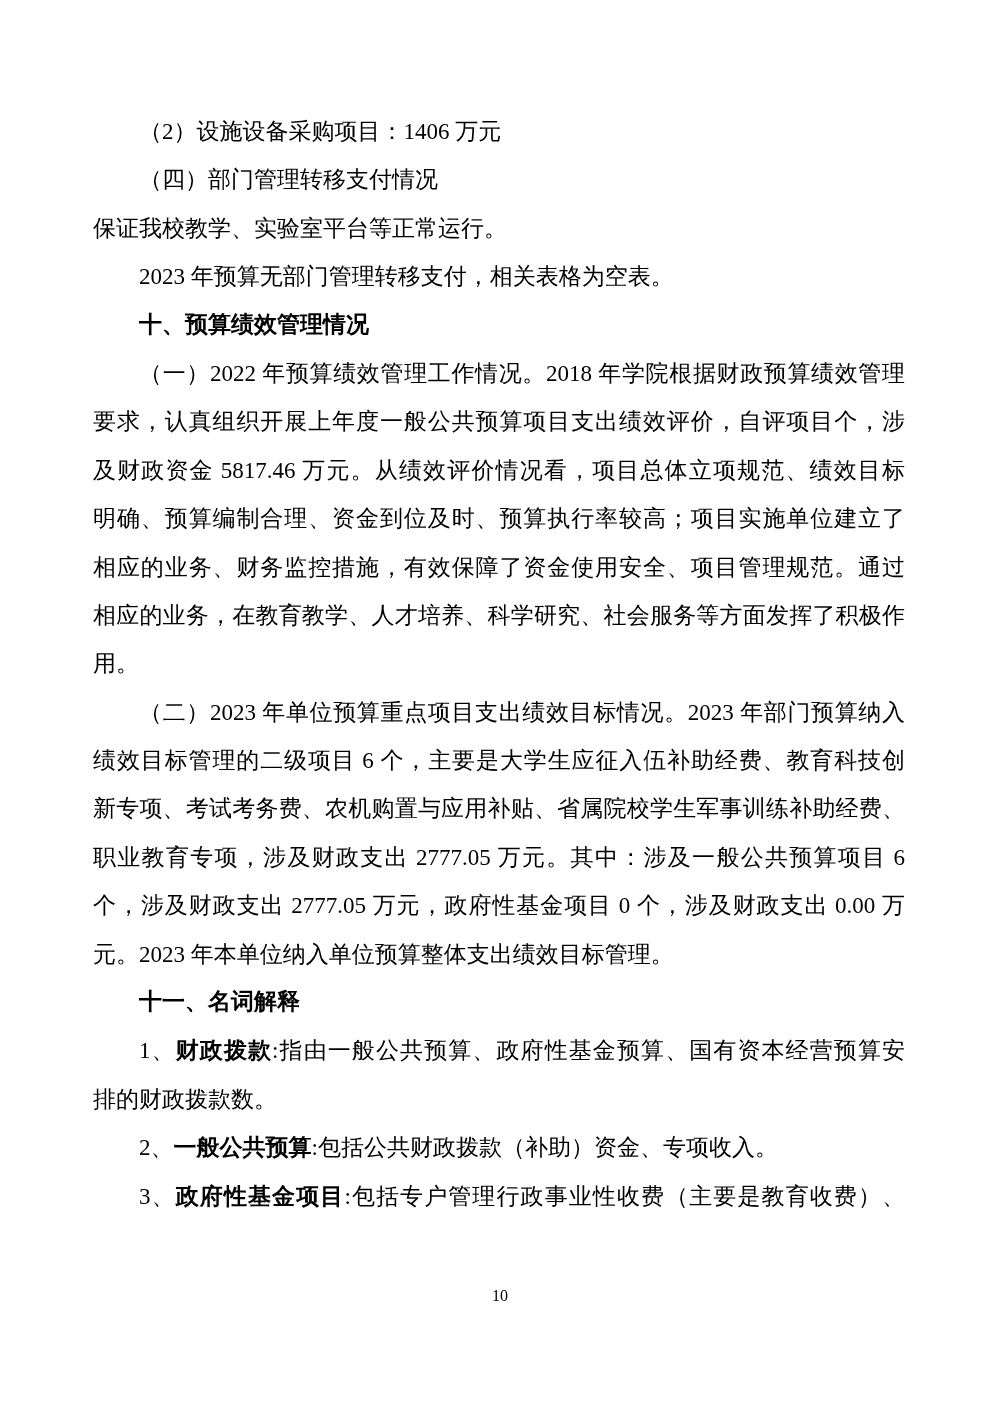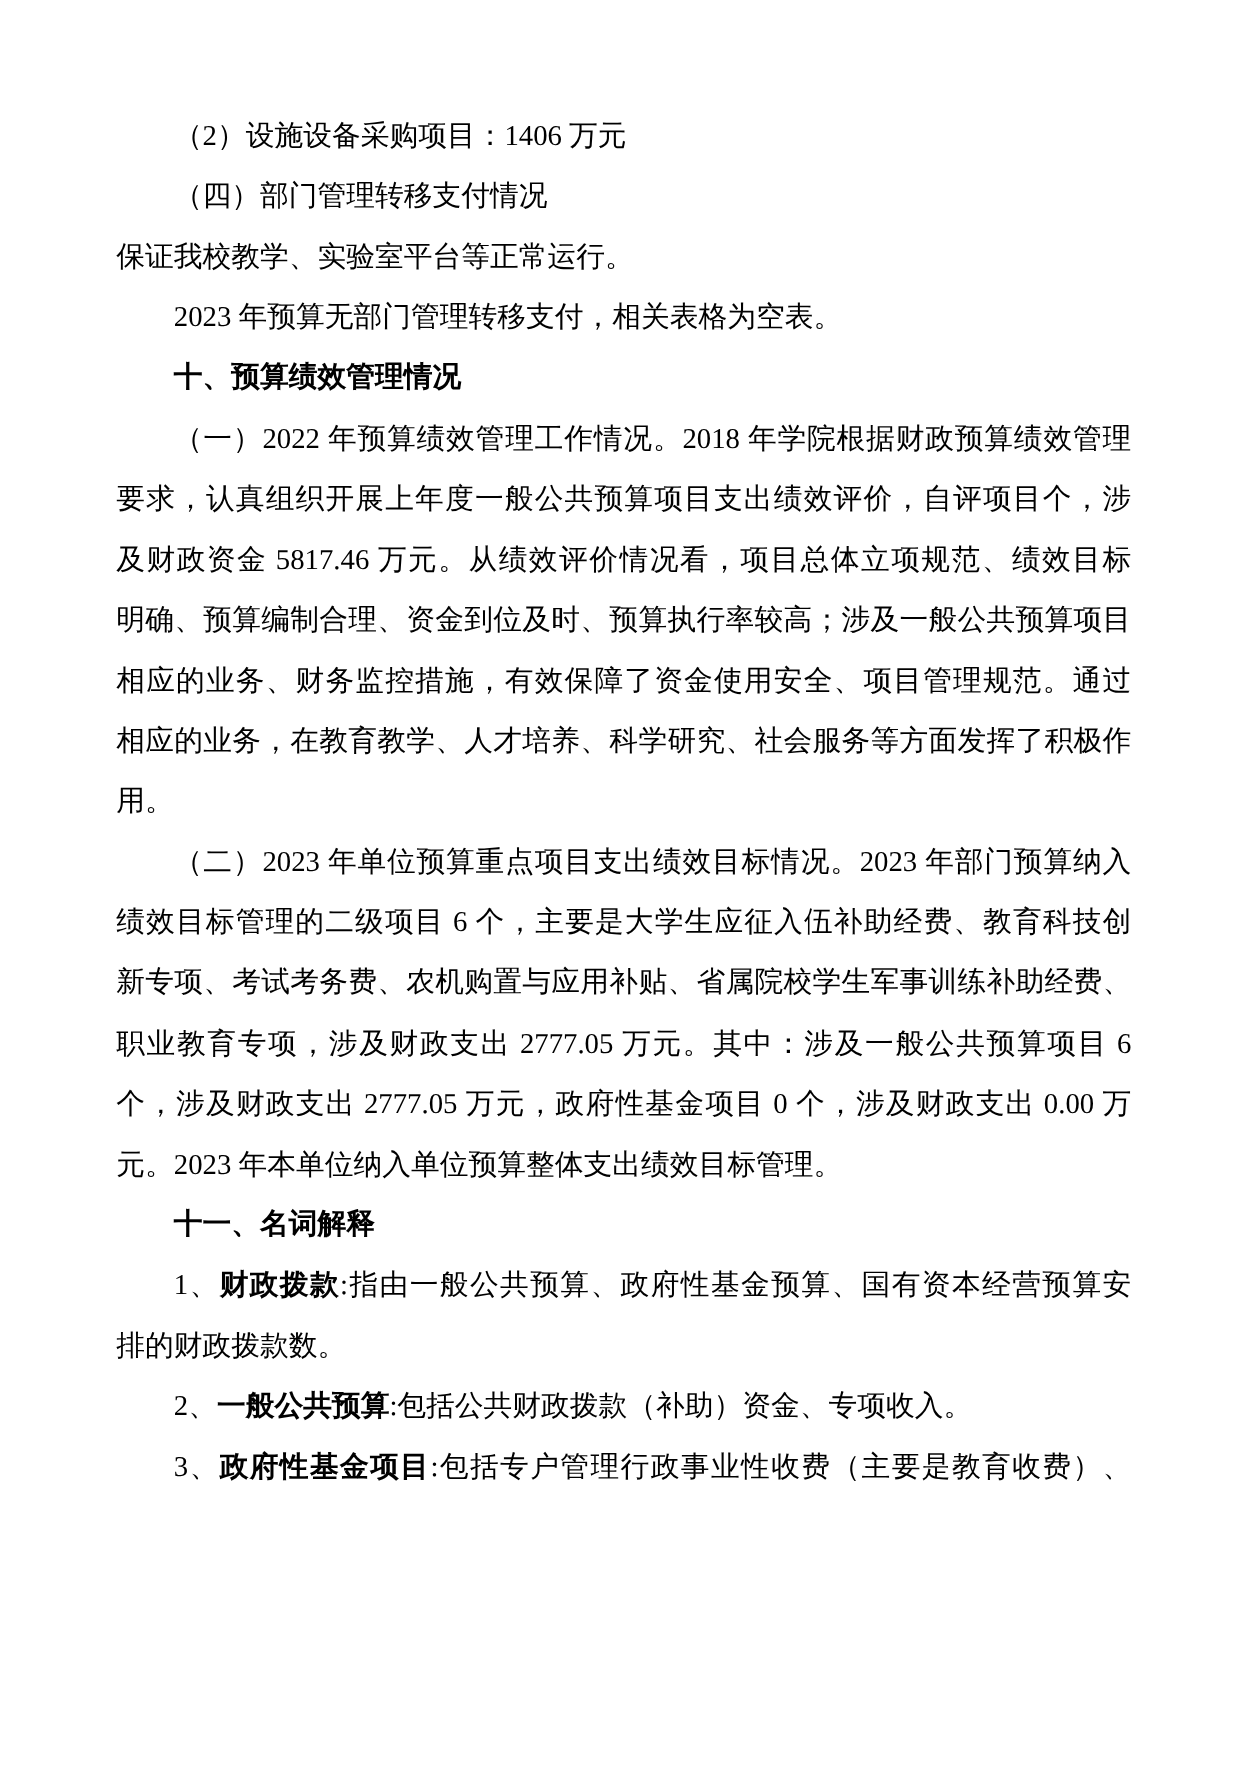--- a/index.html
+++ b/index.html
@@ -10,21 +10,21 @@
   .page {
     position: relative;
     width: 1000px;
     height: 1414px;
     background: #ffffff;
     overflow: hidden;
   }
   .doc-body {
     position: absolute;
     left: 93px;
-    top: 85px;
+    top: 108px;
     width: 812px;
     font-family: "Liberation Serif", "DejaVu Serif", serif;
     font-size: 23px;
     color: #000000;
   }
   .line {
     height: 48.4px;
     line-height: 48.4px;
     text-align: left;
     overflow: visible;
@@ -58,29 +58,30 @@
 <div class="page">
   <div class="doc-body" id="doc-body">
       <div class="line indent">（2）设施设备采购项目：1406 万元</div>
       <div class="line indent">（四）部门管理转移支付情况</div>
       <div class="line">保证我校教学、实验室平台等正常运行。</div>
       <div class="line indent">2023 年预算无部门管理转移支付，相关表格为空表。</div>
       <div class="line indent heading">十、预算绩效管理情况</div>
       <div class="line indent justify">（一）2022 年预算绩效管理工作情况。2018 年学院根据财政预算绩效管理</div>
       <div class="line justify">要求，认真组织开展上年度一般公共预算项目支出绩效评价，自评项目个，涉</div>
       <div class="line justify">及财政资金 5817.46 万元。从绩效评价情况看，项目总体立项规范、绩效目标</div>
-      <div class="line justify">明确、预算编制合理、资金到位及时、预算执行率较高；涉及一般公共预算项目</div>
+      <div class="line justify">明确、预算编制合理、资金到位及时、预算执行率较高；项目实施单位建立了</div>
       <div class="line justify">相应的业务、财务监控措施，有效保障了资金使用安全、项目管理规范。通过</div>
       <div class="line justify">相应的业务，在教育教学、人才培养、科学研究、社会服务等方面发挥了积极作</div>
       <div class="line">用。</div>
       <div class="line indent justify">（二）2023 年单位预算重点项目支出绩效目标情况。2023 年部门预算纳入</div>
       <div class="line justify">绩效目标管理的二级项目 6 个，主要是大学生应征入伍补助经费、教育科技创</div>
       <div class="line justify">新专项、考试考务费、农机购置与应用补贴、省属院校学生军事训练补助经费、</div>
       <div class="line justify">职业教育专项，涉及财政支出 2777.05 万元。其中：涉及一般公共预算项目 6</div>
       <div class="line justify">个，涉及财政支出 2777.05 万元，政府性基金项目 0 个，涉及财政支出 0.00 万</div>
       <div class="line">元。2023 年本单位纳入单位预算整体支出绩效目标管理。</div>
       <div class="line indent heading">十一、名词解释</div>
       <div class="line indent justify"><span>1、</span><span class="term">财政拨款</span><span>:指由一般公共预算、政府性基金预算、国有资本经营预算安</span></div>
       <div class="line">排的财政拨款数。</div>
       <div class="line indent"><span>2、</span><span class="term">一般公共预算</span><span>:包括公共财政拨款（补助）资金、专项收入。</span></div>
       <div class="line indent justify"><span>3、</span><span class="term">政府性基金项目</span><span>:包括专户管理行政事业性收费（主要是教育收费）、</span></div>
     </div>
+  <div class="page-number">10</div>
 </div>
 
 </body></html>

